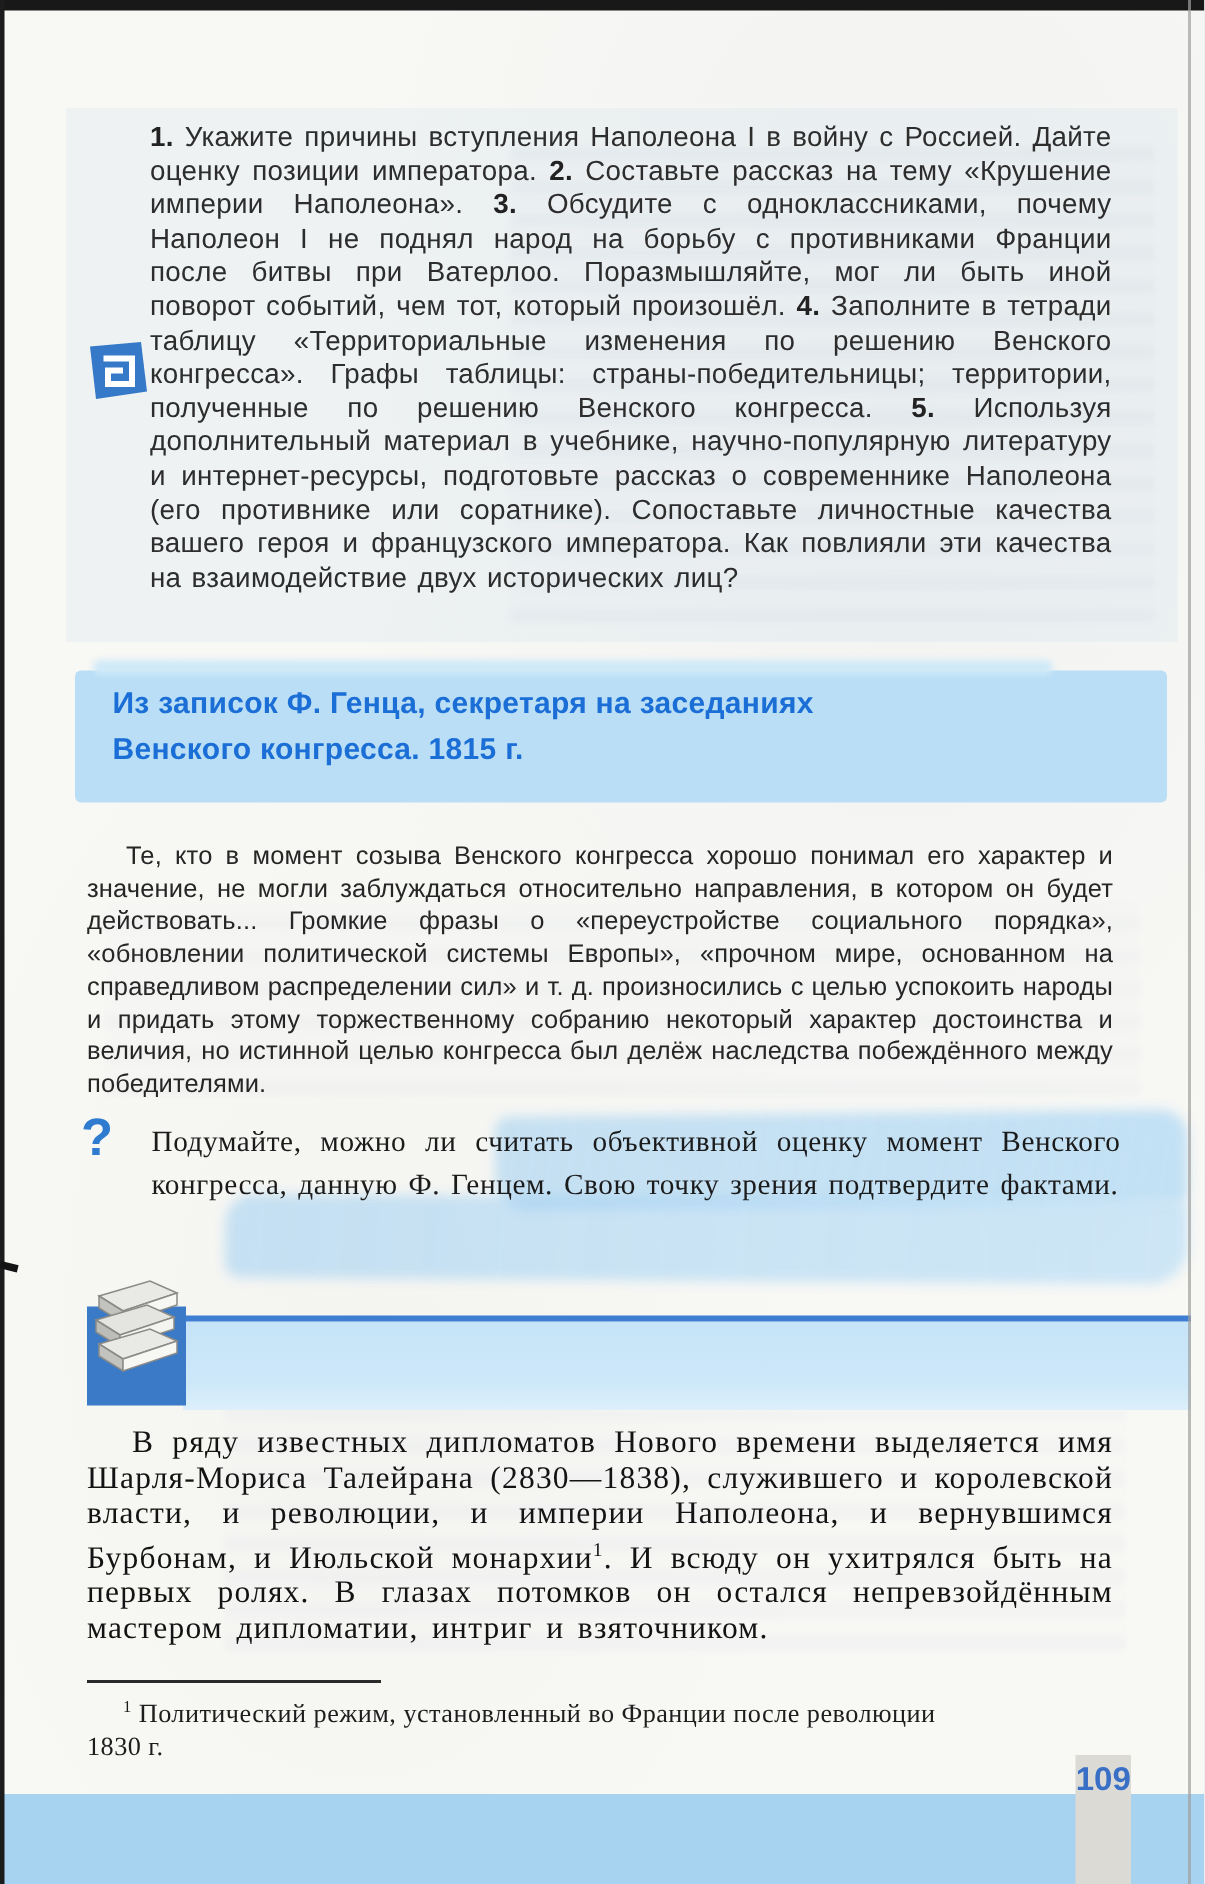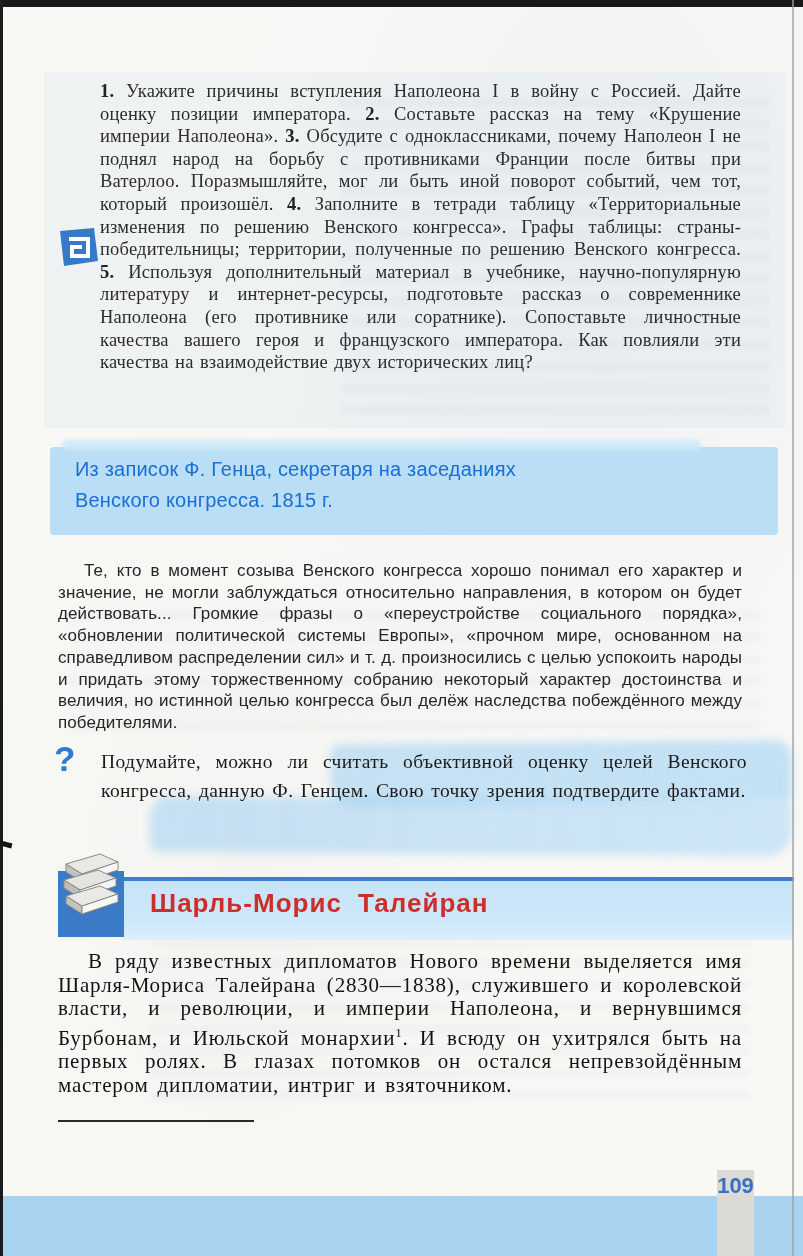--- a/index.html
+++ b/index.html
@@ -27,37 +27,37 @@
   }
   .bleed1 { left:340px; top:95px;  width:430px; height:320px; opacity:.7; }
   .bleed2 { left:70px;  top:600px; width:690px; height:130px; opacity:.45; }
   .bleed3 { left:150px; top:940px; width:600px; height:160px; opacity:.5; }
 
   
   .tasks-tint { left:44px; top:72px; width:741px; height:356px; background:rgba(185,212,233,0.16); }
   .tasks {
     left:100px; top:80px; width:641px; margin:0;
     font-size:18.5px; line-height:22.6px; letter-spacing:.2px; word-spacing:1.5px;
-    color:#2d2d2d; text-align:justify;font-family:Liberation Serif, serif;
+    color:#2d2d2d; text-align:justify;
   }
   .tasks b { font-weight:bold; color:#222; }
   .workbook-icon { left:60px; top:228px; width:38px; height:38px; }
 
   
   .source-highlight {
     left:50px; top:447px; width:728px; height:88px;
     background:#b9def5; border-radius:4px;
   }
   .source-highlight::before {
     content:""; position:absolute; left:12px; top:-7px; width:640px; height:10px;
     background:#cfe9f8; border-radius:6px; filter:blur(2px);
   }
   .source-heading {
     left:75px; top:454px; width:700px; margin:0;
-    font-size:20px; font-weight:normal; line-height:31px; letter-spacing:.2px;
+    font-size:20px; font-weight:bold; line-height:31px; letter-spacing:.2px;
     color:#1a6ed6;
   }
   .source-body {
     left:58px; top:560px; width:684px; margin:0;
     font-size:17px; line-height:21.7px; letter-spacing:.1px;
     color:#262626; text-align:justify; text-indent:26px;
   }
 
   
   .wash { pointer-events:none; }
@@ -142,48 +142,50 @@
     <span>Из записок Ф. Генца, секретаря на заседаниях</span><br>
     <span>Венского конгресса. 1815 г.</span>
   </h2>
 
   <p class="abs source-body">Те, кто в момент созыва Венского конгресса хорошо понимал его характер и значение, не могли заблуждаться относительно направления, в котором он будет действовать... Громкие фразы о «переустройстве социального порядка», «обновлении политической системы Европы», «прочном мире, основанном на справедливом распределении сил» и т. д. произносились с целью успокоить народы и придать этому торжественному собранию некоторый характер достоинства и величия, но истинной целью конгресса был делёж наследства побеждённого между победителями.</p>
 
   <div class="abs wash wash1"></div>
   <div class="abs wash wash2"></div>
 
   <span class="abs q-icon">?</span>
-  <p class="abs question">Подумайте, можно ли считать объективной оценку целей Венского конгресса, данную Ф. Генцем. Свою точку зрения подтвердите фактами.</p>
+  <p class="abs question">Подумайте, можно ли считать объективной оценку момент Венского конгресса, данную Ф. Генцем. Свою точку зрения подтвердите фактами.</p>
 
   <div class="abs person-bar"></div>
 
   <span class="abs books-icon">
     <svg width="74" height="90" viewBox="0 0 74 90">
       <rect x="4" y="21" width="66" height="66" fill="#3b7ac6"></rect>
       <g stroke="#8a8a86" stroke-width="1">
         <polygon points="12,14 46,4 64,12 28,24" fill="#e9e9e6"></polygon>
         <polygon points="12,14 28,24 28,32 12,22" fill="#c2c2be"></polygon>
         <polygon points="28,24 64,12 64,20 28,32" fill="#f7f7f4"></polygon>
         <polygon points="10,30 44,20 62,28 26,40" fill="#e4e4e1"></polygon>
         <polygon points="10,30 26,40 26,48 10,38" fill="#bcbcb8"></polygon>
         <polygon points="26,40 62,28 62,36 26,48" fill="#f4f4f1"></polygon>
         <polygon points="12,46 46,36 64,44 28,56" fill="#e9e9e6"></polygon>
         <polygon points="12,46 28,56 28,64 12,54" fill="#c2c2be"></polygon>
         <polygon points="28,56 64,44 64,52 28,64" fill="#f7f7f4"></polygon>
       </g>
     </svg>
   </span>
 
-  <h2 class="abs person-title">Шарль-Морис Талейран</h2>
 
   <p class="abs person-body">
     <span>В ряду известных дипломатов Нового времени выделяется имя Шарля-Мориса Талейрана (2830—1838), служившего и королевской власти, и революции, и империи Наполеона, и вернувшимся Бурбонам, и Июльской монархии</span><sup>1</sup><span>. И всюду он ухитрялся быть на первых ролях. В глазах потомков он остался непревзойдённым мастером дипломатии, интриг и взяточником.</span>
   </p>
 
   <div class="abs footnote-rule"></div>
+  <p class="abs footnote">
+    <sup>1</sup><span> Политический режим, установленный во Франции после революции 1830 г.</span>
+  </p>
 
   <div class="abs bottom-strip"></div>
   <div class="abs pagenum-bar">
     <span class="pagenum">109</span>
   </div>
 
   <div class="abs edge-top"></div>
   <div class="abs edge-left"></div>
   <div class="abs edge-right"></div>
   <div class="abs left-tick"></div>

